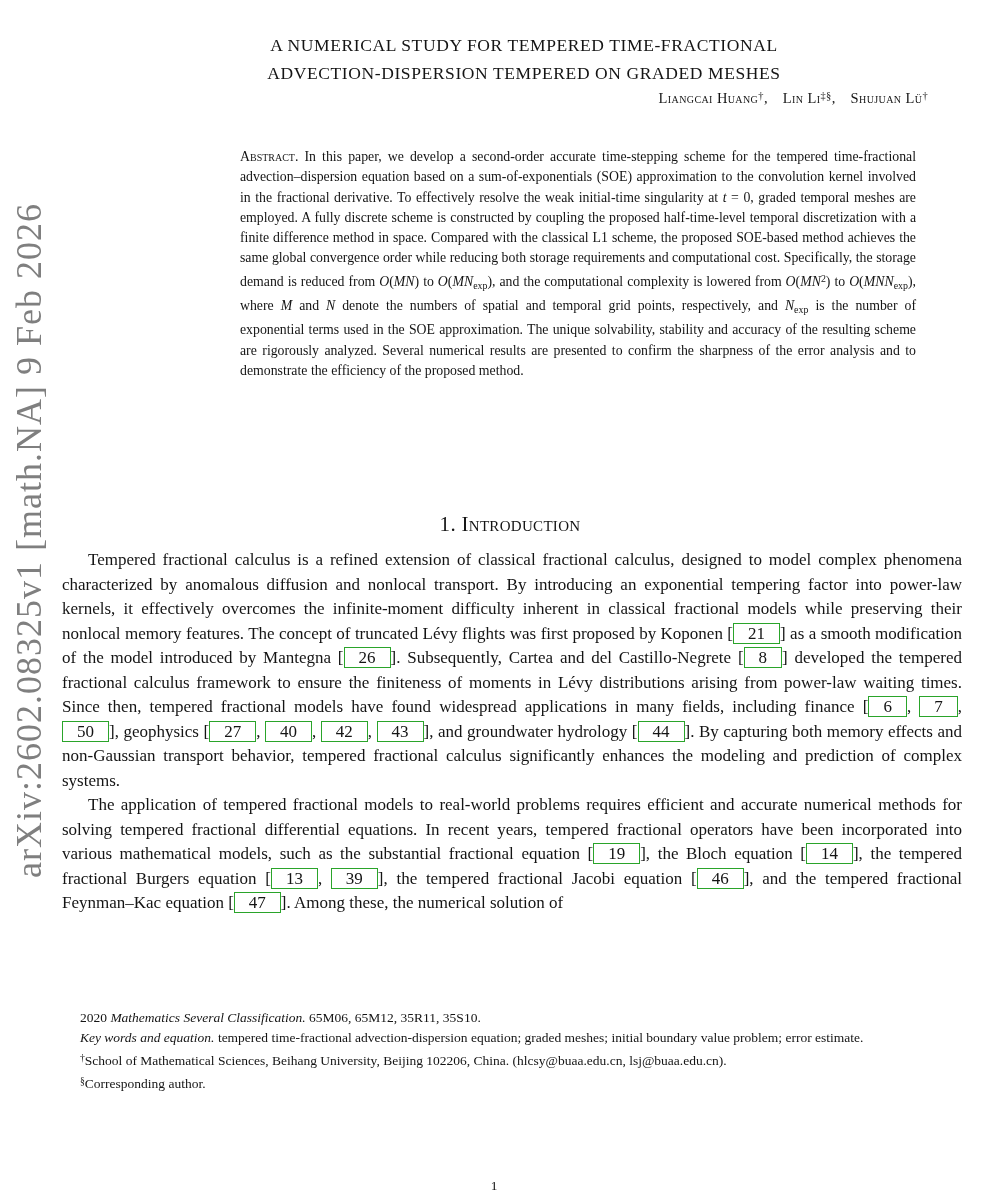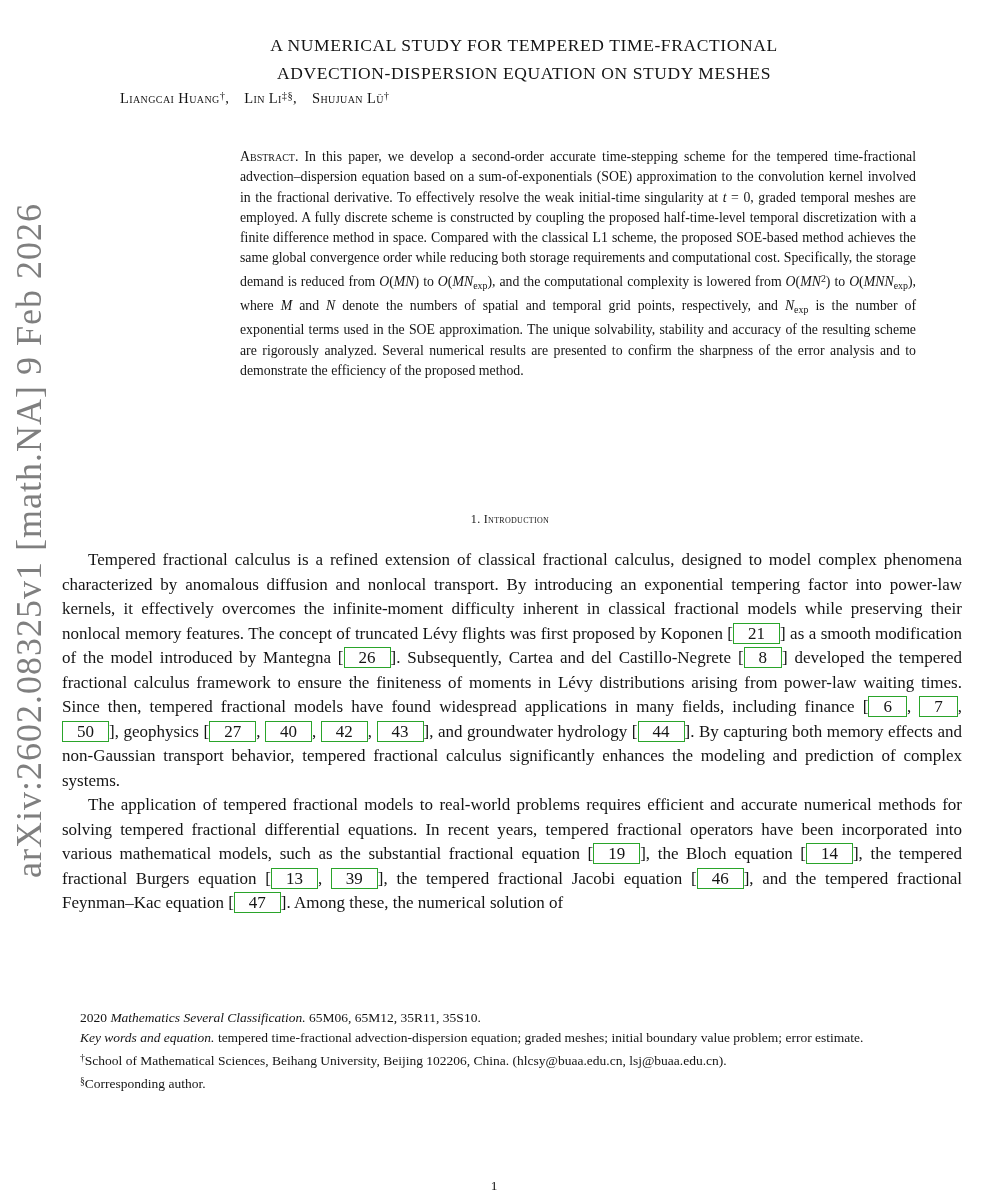--- a/index.html
+++ b/index.html
@@ -36,41 +36,41 @@
     font-weight: normal;
     line-height: 28px;
     letter-spacing: 0.6px;
     margin-top: 25px;
   }
   .authors {
     position: absolute;
     top: 90px;
     left: 120px;
     right: 60px;
-    text-align: left;
+    text-align: right;
     font-variant: small-caps;
     font-size: 14.5px;
     letter-spacing: 0.4px;
   }
   .abstract {
     position: absolute;
     top: 147px;
     left: 240px;
     right: 72px;
     font-size: 13.8px;
     line-height: 20.3px;
     text-align: justify;
   }
   .section-heading {
     position: absolute;
     top: 512px;
     left: 58px;
     right: 26px;
     text-align: center;
-    font-size: 12px;
+    font-size: 21px;
     font-weight: normal;
     letter-spacing: 0.3px;
   }
   .main {
     position: absolute;
     top: 548px;
     left: 62px;
     right: 26px;
     font-size: 17px;
     line-height: 24.5px;
@@ -107,21 +107,21 @@
 </style>
 </head>
 <body>
 
 <div class="page">
 
   <div class="watermark">arXiv:2602.08325v1  [math.NA]  9 Feb 2026</div>
 
   <h1 class="title">
     <span>A NUMERICAL STUDY FOR TEMPERED TIME-FRACTIONAL</span><br>
-    <span>ADVECTION-DISPERSION EQUATION ON STUDY MESHES</span>
+    <span>ADVECTION-DISPERSION TEMPERED ON GRADED MESHES</span>
   </h1>
 
   <div class="authors">Liangcai Huang<span class="sup">†</span>, Lin Li<span class="sup">‡§</span>, Shujuan Lü<span class="sup">†</span></div>
 
   <div class="abstract">
     <p><span class="sc">Abstract.</span>  In this paper, we develop a second-order accurate time-stepping scheme for the tempered time-fractional advection–dispersion equation based on a sum-of-exponentials (SOE) approximation to the convolution kernel involved in the fractional derivative. To effectively resolve the weak initial-time singularity at <span class="it">t</span> = 0, graded temporal meshes are employed. A fully discrete scheme is constructed by coupling the proposed half-time-level temporal discretization with a finite difference method in space. Compared with the classical L1 scheme, the proposed SOE-based method achieves the same global convergence order while reducing both storage requirements and computational cost. Specifically, the storage demand is reduced from <span class="cal">O</span>(<span class="it">MN</span>) to <span class="cal">O</span>(<span class="it">MN</span><span class="sub">exp</span>), and the computational complexity is lowered from <span class="cal">O</span>(<span class="it">MN</span><span class="sup">2</span>) to <span class="cal">O</span>(<span class="it">MNN</span><span class="sub">exp</span>), where <span class="it">M</span> and <span class="it">N</span> denote the numbers of spatial and temporal grid points, respectively, and <span class="it">N</span><span class="sub">exp</span> is the number of exponential terms used in the SOE approximation. The unique solvability, stability and accuracy of the resulting scheme are rigorously analyzed. Several numerical results are presented to confirm the sharpness of the error analysis and to demonstrate the efficiency of the proposed method.</p>
   </div>
 
   <h2 class="section-heading">1. <span class="sc">Introduction</span></h2>
 

